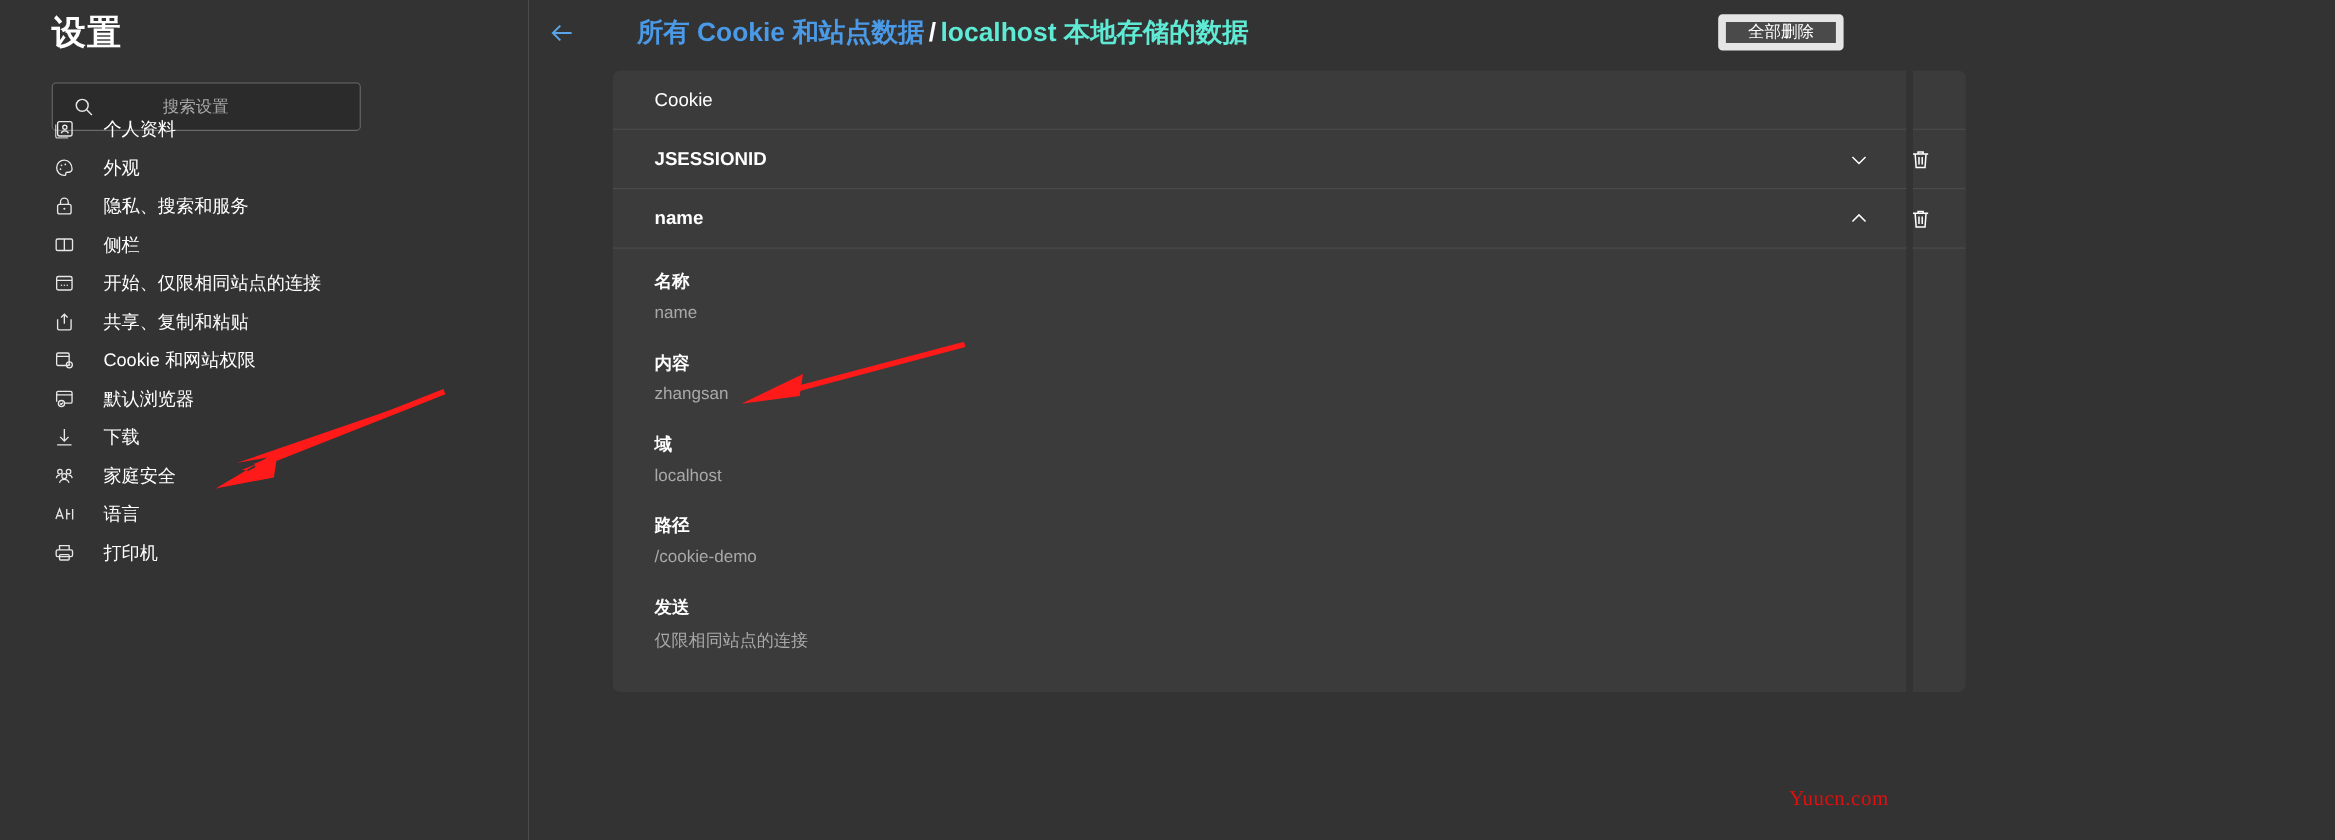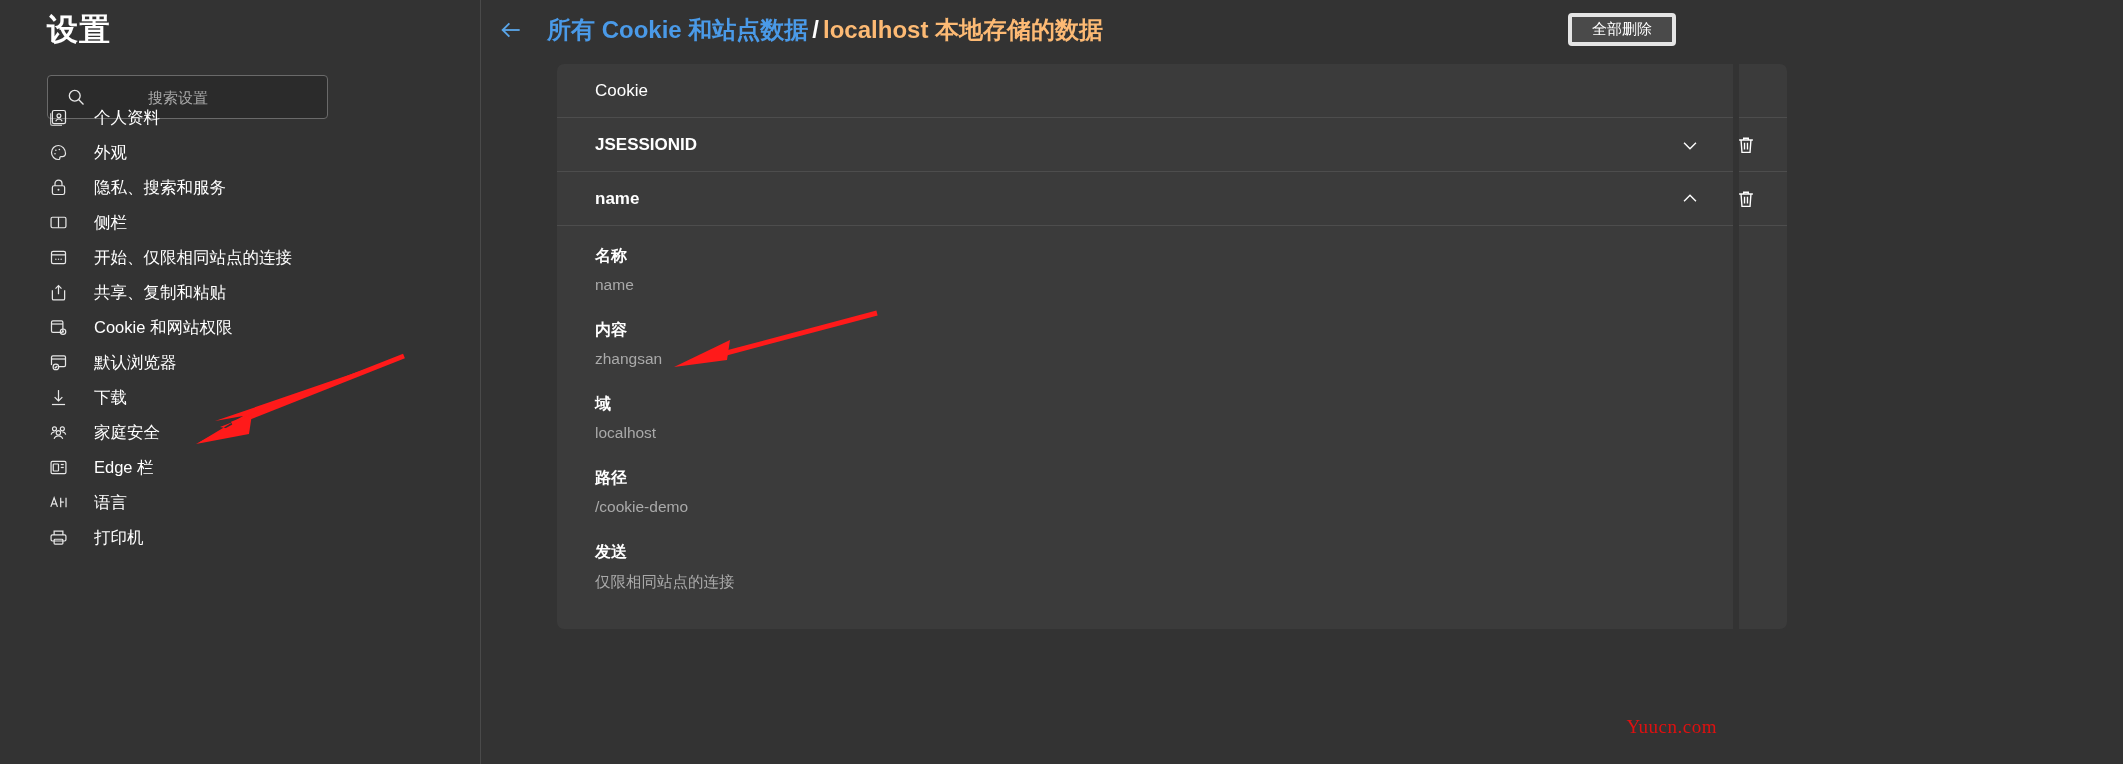--- a/index.html
+++ b/index.html
@@ -84,30 +84,30 @@
     color: #5aa5e8;
     display: flex; align-items: center; justify-content: center;
     cursor: pointer;
   }
   .breadcrumb {
     position: absolute; left: 66px; top: 12px;
     font-size: 24px; font-weight: bold;
     white-space: nowrap;
     line-height: 36px;
   }
-  .crumb-link { color: #4a9ae8; cursor: pointer; }
+  .crumb-link { color: #4a9ae8; cursor: pointer; margin-left: 32px; }
   .crumb-sep { color: #ffffff; margin: 0 4px; }
-  .crumb-current { color: #fdba74; }
+  .crumb-current { color: #5eead4; }
 
   .delete-all-btn {
     position: absolute; right: 63px; top: 13px;
     height: 33px;
     padding: 0 20px;
     background: #4a4a4a;
-    border: 4px solid #e5e5e5;
+    border: 7px solid #e5e5e5;
     border-radius: 4px;
     color: #ffffff;
     font-size: 15px;
     font-family: "Liberation Sans", sans-serif;
     cursor: pointer;
     display: flex; align-items: center; justify-content: center;
   }
 
   
   .card {
@@ -307,31 +307,20 @@
             <circle cx="16.4" cy="7.8" r="2.3"></circle>
             <circle cx="11.9" cy="12.4" r="2.5"></circle>
             <path d="M3.6 14.4c.4-1.9 1.9-3 3.8-3"></path>
             <path d="M20.2 14.4c-.4-1.9-1.9-3-3.8-3"></path>
             <path d="M7 19.4c.6-2.3 2.5-3.6 4.9-3.6s4.3 1.3 4.9 3.6"></path>
           </svg>
         </span>
         <span class="n-label">家庭安全</span>
       </div>
 
-      <div class="nav-item">
-        <span class="n-icon">
-          <svg viewBox="0 0 24 24" fill="none" stroke="currentColor" stroke-width="1.4" width="21" height="21">
-            <rect x="3.5" y="5" width="17" height="14" rx="1.6"></rect>
-            <rect x="6" y="8" width="6" height="8" rx=".8"></rect>
-            <line x1="14.6" y1="8.6" x2="18" y2="8.6"></line>
-            <line x1="14.6" y1="12" x2="18" y2="12"></line>
-          </svg>
-        </span>
-        <span class="n-label">Edge 栏</span>
-      </div>
 
       <div class="nav-item">
         <span class="n-icon">
           <svg viewBox="0 0 24 24" fill="none" stroke="currentColor" stroke-width="1.4" width="21" height="21">
             <path d="M3.2 17 7 6.5 10.8 17"></path>
             <line x1="4.6" y1="13.6" x2="9.4" y2="13.6"></line>
             <path d="M14.5 6.5v11"></path>
             <path d="M14.5 11.5h3.6"></path>
             <path d="M20.6 6.5v11"></path>
           </svg>

